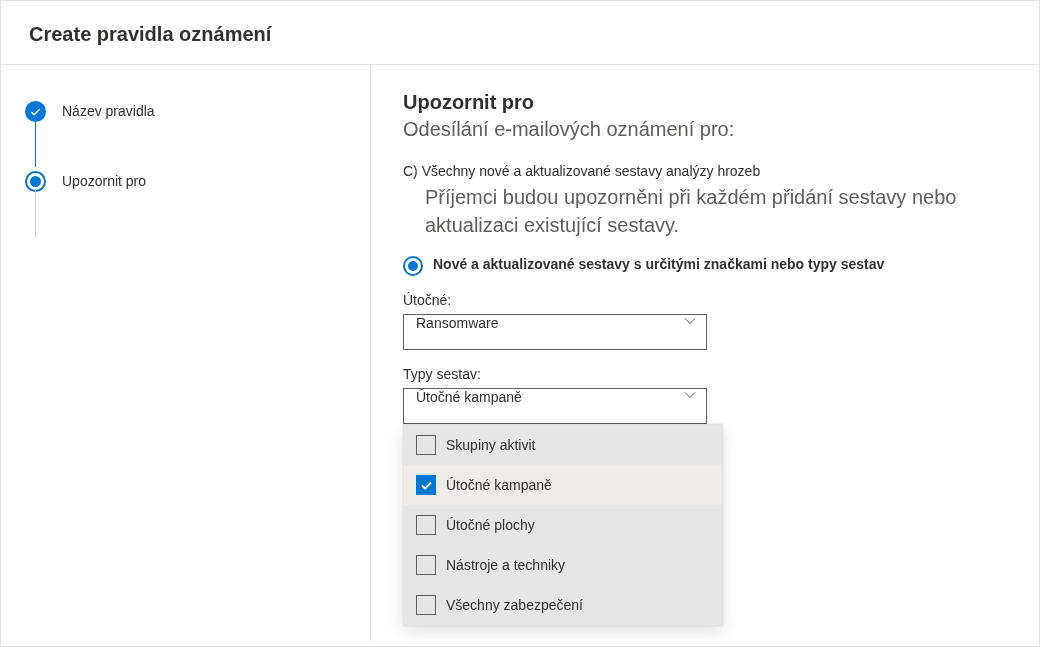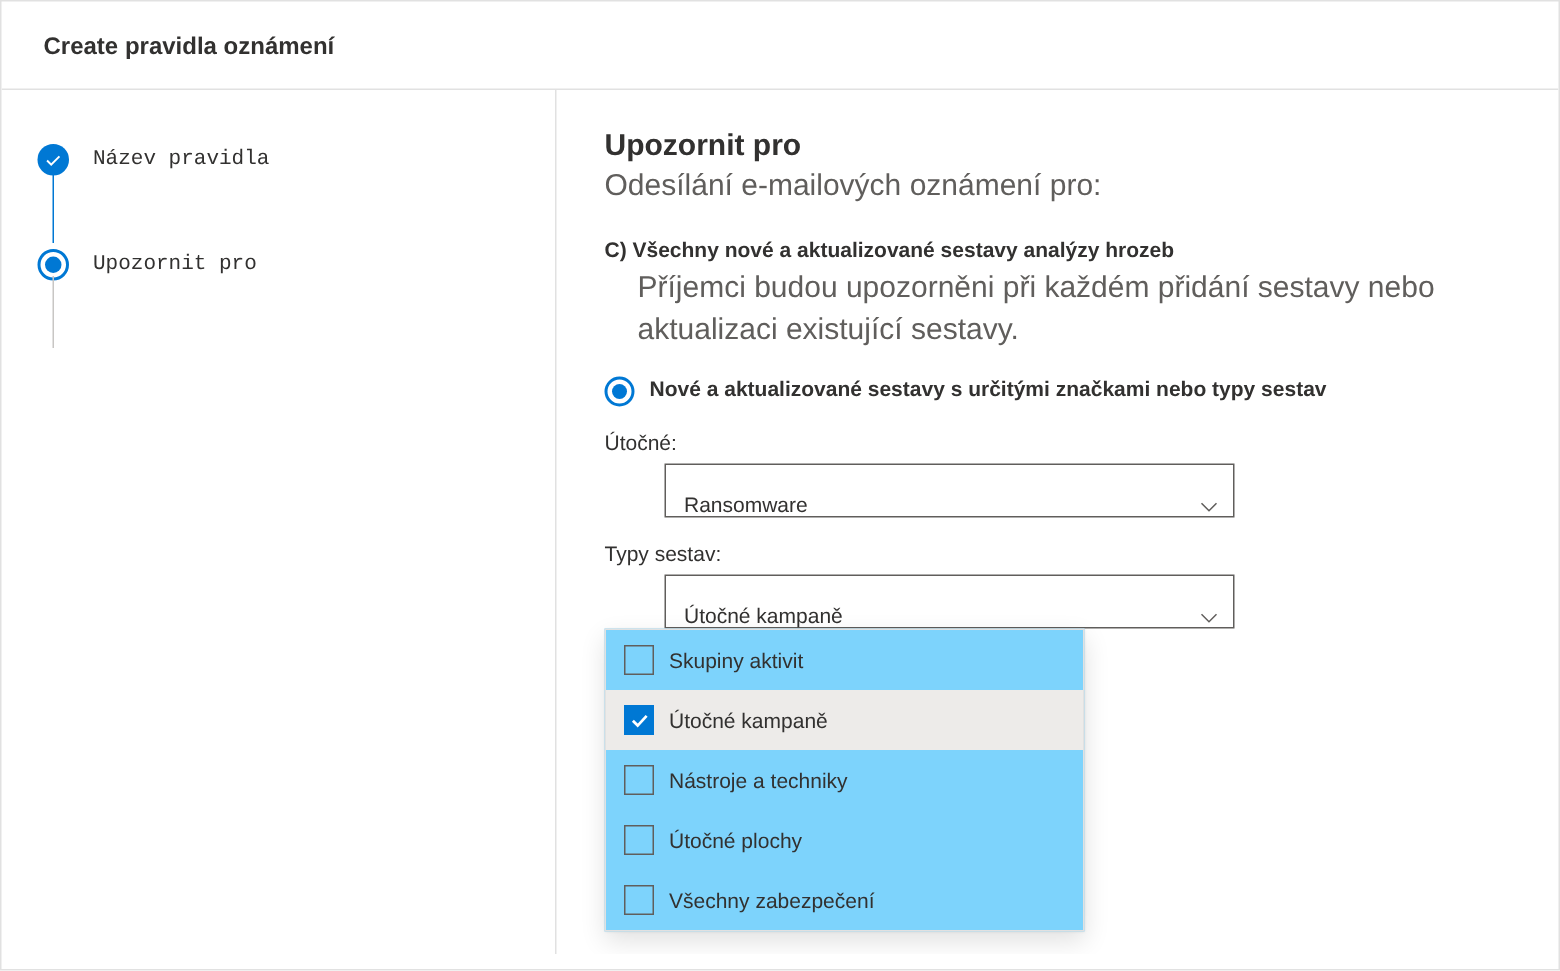--- a/index.html
+++ b/index.html
@@ -14,21 +14,21 @@
       background: #ffffff;
       width: 1040px;
       height: 647px;
       border: 1px solid #e1e1e1;
       overflow: hidden;
     }
     .header {
       padding: 22px 28px 18px 28px;
     }
     .header-title {
-      font-size: 16px;
+      font-size: 20px;
       font-weight: 600;
       color: #323130;
     }
     .body {
       display: flex;
       height: calc(100% - 68px);
       border-top: 1px solid #e1e1e1;
     }
     .sidebar {
       width: 370px;
@@ -91,21 +91,20 @@
       background: #0078d4;
     }
     .step-marker.pending {
       background: #ffffff;
       border: 2px solid #c8c6c4;
     }
     .step-label {
       margin-left: 16px;
       font-size: 14px;
       color: #323130;
-      font-family: Liberation Mono, monospace;
     }
     .main {
       flex: 1;
       padding: 26px 32px 24px 32px;
       overflow-y: auto;
     }
     .section-title {
       font-size: 20px;
       font-weight: 600;
       color: #323130;
@@ -114,21 +113,21 @@
     .section-subtitle {
       font-size: 20px;
       color: #605e5c;
       margin-bottom: 22px;
     }
     .option-block {
       margin-bottom: 16px;
     }
     .option-heading {
       font-size: 14px;
-      font-weight: 700;
+      font-weight: 400;
       color: #323130;
       margin-bottom: 4px;
     }
     .option-desc {
       font-size: 20px;
       color: #605e5c;
       padding-left: 22px;
       line-height: 1.4;
     }
     .radio-option {
@@ -161,34 +160,33 @@
       color: #323130;
       line-height: 1.4;
     }
     .field-label {
       font-size: 14px;
       color: #323130;
       margin-bottom: 6px;
       margin-top: 6px;
     }
     .dropdown {
-      width: 380px;
+      width: 304px;
       height: 36px;
       border: 1px solid #605e5c;
       background: #ffffff;
       display: flex;
-      align-items: flex-end;
+      align-items: flex-start;
       justify-content: space-between;
       padding: 0 10px 0 12px;
       font-size: 14px;
       color: #323130;
       cursor: pointer;
       margin-bottom: 16px;
       position: relative;
-      margin-left: 40px;
     }
     .dropdown-chevron {
       width: 12px;
       height: 12px;
       display: flex;
       align-items: center;
       justify-content: center;
     }
     .dropdown-chevron svg {
       width: 12px;
@@ -199,21 +197,21 @@
     }
     .dropdown-wrapper {
       width: 320px;
       position: relative;
     }
     .dropdown-menu {
       position: absolute;
       top: 36px;
       left: 0;
       width: 320px;
-      background: #7dd3fc;
+      background: #e5e5e5;
       border: 1px solid #e1e1e1;
       box-shadow: 0 6px 16px rgba(0,0,0,0.12), 0 0 2px rgba(0,0,0,0.1);
       z-index: 10;
     }
     .dropdown-item {
       display: flex;
       align-items: center;
       height: 40px;
       padding: 0 12px;
       cursor: pointer;
@@ -327,26 +325,26 @@
           <div class="checkbox checked">
             <svg viewBox="0 0 14 12">
                 <polyline points="2,6 5.5,9.5 12,2.5"></polyline>
               </svg>
           </div>
           <span class="dropdown-item-label">Útočné kampaně</span>
         </div>
 
         <div class="dropdown-item">
           <div class="checkbox"></div>
-          <span class="dropdown-item-label">Nástroje a techniky</span>
+          <span class="dropdown-item-label">Útočné plochy</span>
         </div>
 
         <div class="dropdown-item">
           <div class="checkbox"></div>
-          <span class="dropdown-item-label">Útočné plochy</span>
+          <span class="dropdown-item-label">Nástroje a techniky</span>
         </div>
 
         <div class="dropdown-item">
           <div class="checkbox"></div>
           <span class="dropdown-item-label">Všechny zabezpečení</span>
         </div>
 
       </div>
     </div>
 

